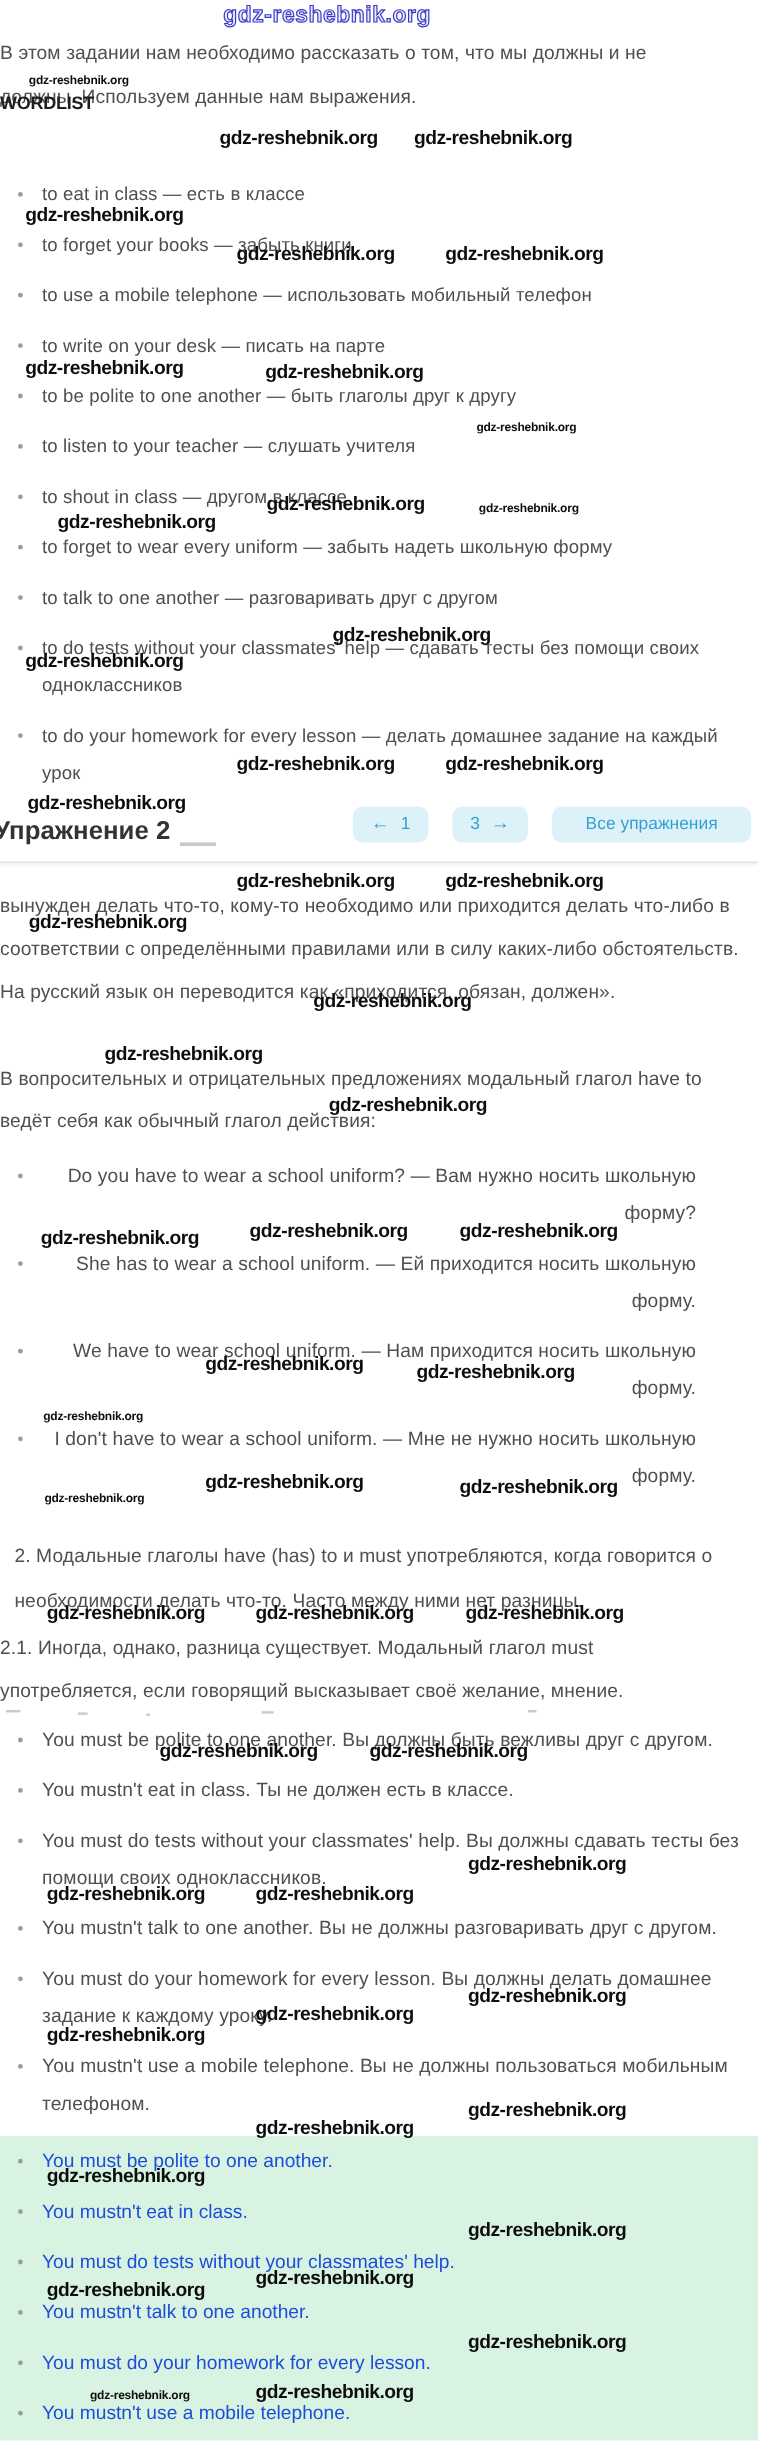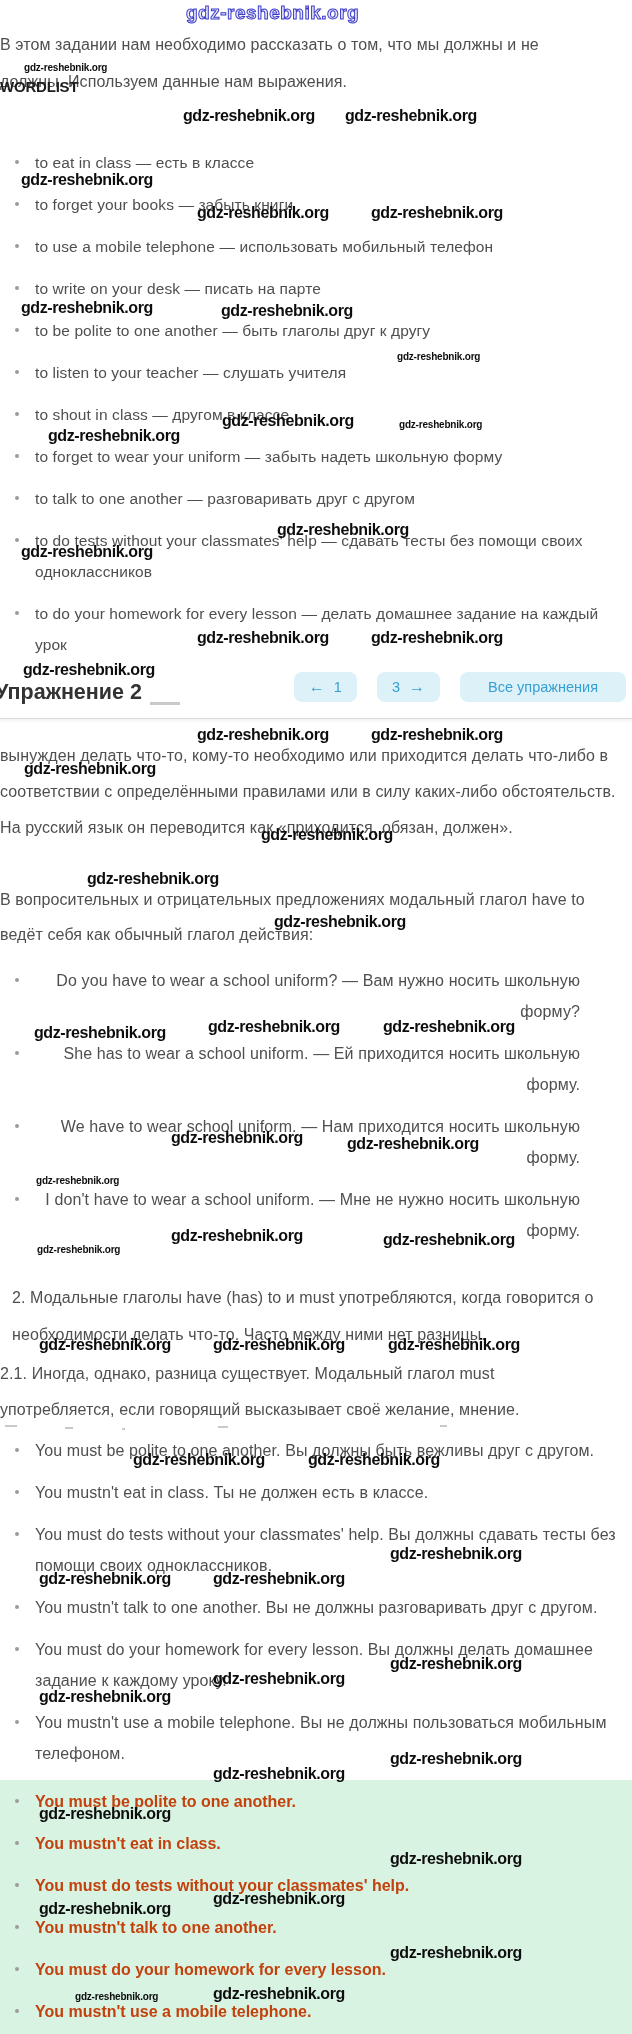--- a/index.html
+++ b/index.html
@@ -41,21 +41,21 @@
   .examples li::before{top:14px;}
   .p3{left:16px;top:560px;line-height:37px;max-width:625px;}
   .p4{left:4px;top:637px;line-height:36px;max-width:600px;}
   .rules{position:absolute;left:4px;top:716px;width:620px;}
   .rules li{font-size:16px;line-height:34px;margin-bottom:11px;max-width:612px;}
   .rules li::before{top:15px;}
 
   
   .answer-panel{position:absolute;left:0;top:1061px;width:640px;height:255px;background:#d9f3e3;}
   .answer-list{position:absolute;left:4px;top:6px;width:600px;}
-  .answer-list li{font-size:16px;color:#c2410c;line-height:33px;margin-bottom:12px;padding-left:30px;font-weight:bold;}
+  .answer-list li{font-size:16px;color:#1d4ed8;line-height:33px;margin-bottom:12px;padding-left:30px;}
   .answer-list li::before{left:13px;top:14px;background:#8aa497;}
 
   
   .wm{position:absolute;font-weight:700;color:#0d0d0d;font-size:16px;letter-spacing:-0.4px;
       white-space:nowrap;line-height:1;}
   .wm-sm{font-size:10px;letter-spacing:-0.2px;}
   .wm-blue{font-size:19px;color:rgba(58,58,201,0.12);-webkit-text-stroke:1px #3a3ac9;
            letter-spacing:0.5px;}
 
   
@@ -74,21 +74,21 @@
 
     <ul class="blist wordlist body-text">
 
     <li>to eat in class — есть в классе</li>
         <li>to forget your books — забыть книги</li>
         <li>to use a mobile telephone — использовать мобильный телефон</li>
         <li>to write on your desk — писать на парте</li>
         <li>to be polite to one another — быть глаголы друг к другу</li>
         <li>to listen to your teacher — слушать учителя</li>
         <li>to shout in class — другом в классе</li>
-        <li>to forget to wear your uniform — забыть надеть школьную форму</li>
+        <li>to forget to wear every uniform — забыть надеть школьную форму</li>
         <li>to talk to one another — разговаривать друг с другом</li>
         <li>to do tests without your classmates' help — сдавать тесты без помощи своих одноклассников</li>
         <li>to do your homework for every lesson — делать домашнее задание на каждый урок</li>
       </ul>
 
     <h2 class="exercise-title">Упражнение 2</h2>
 
     <div class="pager">
       <button class="pager-btn">
         <span class="arrow">←</span>

